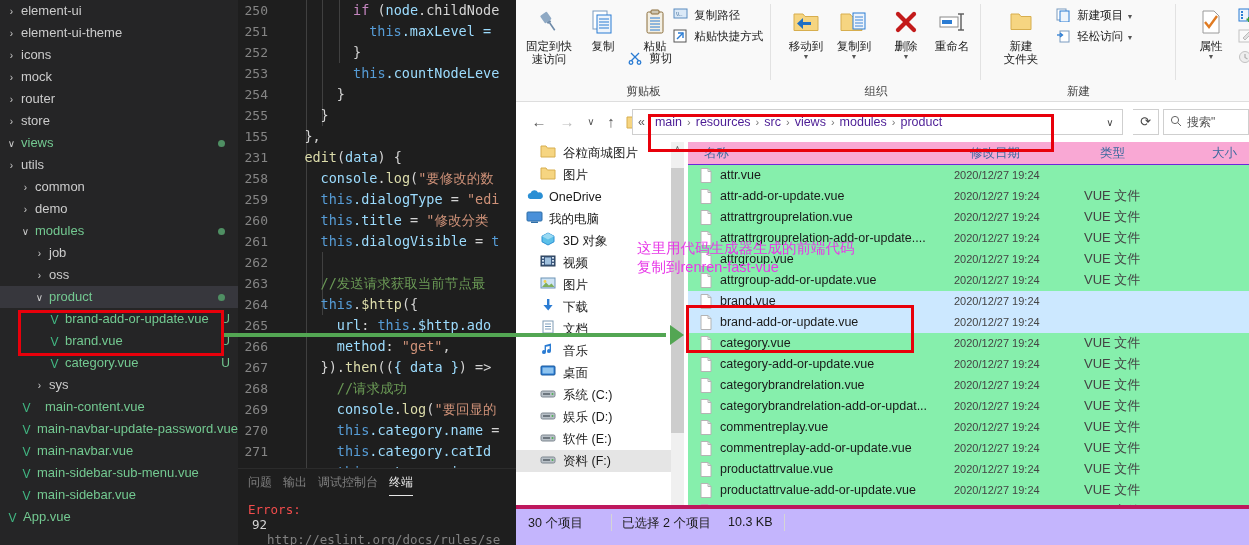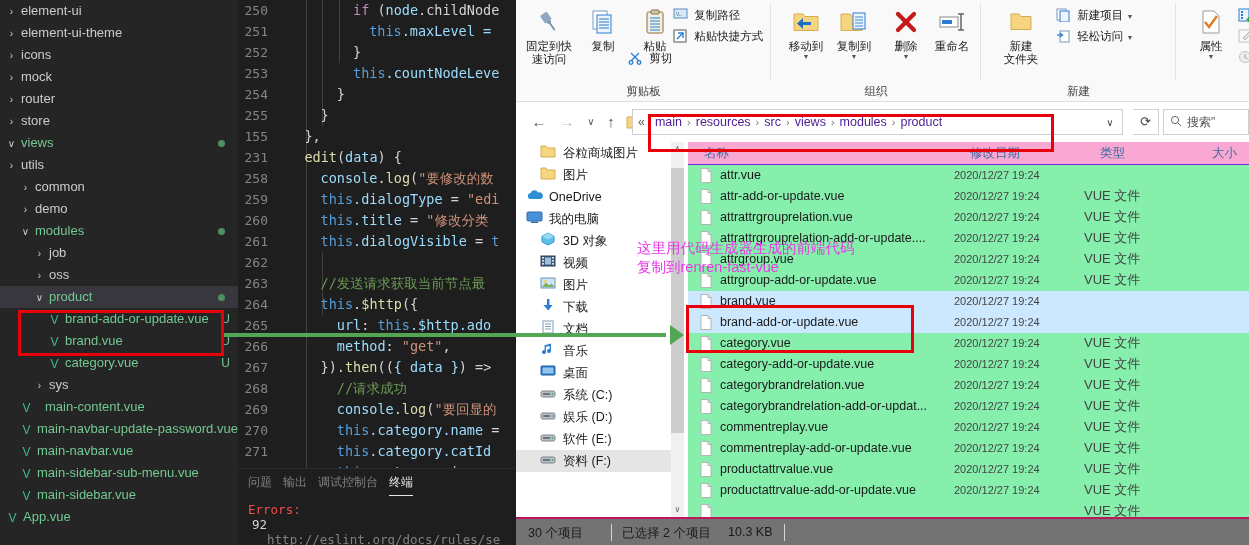--- a/index.html
+++ b/index.html
@@ -85,21 +85,21 @@
   .np-arrow { position:absolute; left:0; width:13px; height:14px; text-align:center; font-size:8px; color:#606060; line-height:14px;}
 
   .filelist { position:absolute; left:172px; right:0; top:165px; bottom:28px; background:#86efac; overflow:hidden; }
   .frow { position:relative; height:21px; line-height:21px; white-space:nowrap; }
   .frow.sel { background:#cce8ff; }
   .frow .fic { position:absolute; left:12px; top:3px; width:12px; height:15px; }
   .frow .fname { position:absolute; left:32px; font-size:12.5px; color:#1a1a1a; }
   .frow .fdate { position:absolute; left:266px; font-size:11px; color:#444; }
   .frow .ftype { position:absolute; left:396px; font-size:13px; color:#444;margin-top:20px; }
 
-  .statusbar { position:absolute; left:0; right:0; bottom:0; height:28px; background:#737373; border-top:2px solid #be185d; }
+  .statusbar { position:absolute; left:0; right:0; bottom:0; height:40px; background:#c4b5fd; border-top:4px solid #be185d; }
   .st { position:absolute; top:6px; font-size:12.5px; color:#1a1a1a; }
   .stsep { position:absolute; top:5px; width:1px; height:17px; background:#d5d5d5; }
 
   
   .redbox { position:absolute; border:3px solid #e8000b; pointer-events:none; }
   .greenline { position:absolute; height:4px; background:#53a653; }
   .arrow { position:absolute; width:0; height:0; border-top:10px solid transparent; border-bottom:10px solid transparent; border-right:14px solid #53a653; }
   .magenta { position:absolute; color:#e838e8; font-size:14.5px; line-height:17px; white-space:nowrap; }
 
   .fileico svg, .nic svg, .sic svg { display:block; }

